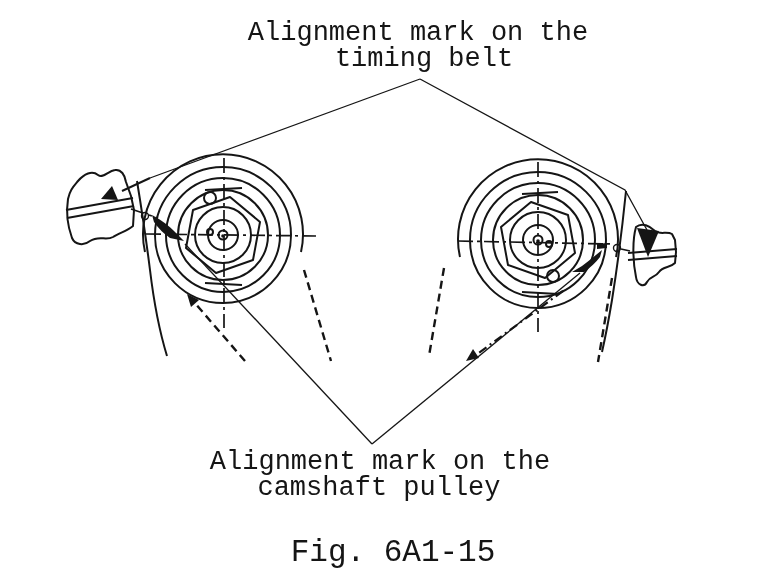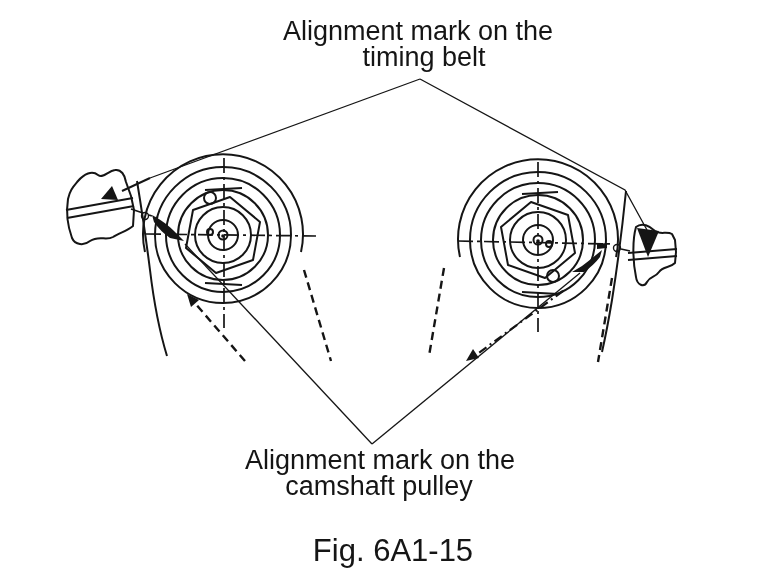--- a/index.html
+++ b/index.html
@@ -1,18 +1,18 @@
 <!DOCTYPE html>
 <html><head>
 <meta charset="utf-8">
 <style>
   html,body{margin:0;padding:0;background:#ffffff;}
   .stage{
     position:relative;width:707px;height:588px;background:#ffffff;overflow:hidden;
-    font-family:Liberation Sans, sans-serif;
+    font-family:Liberation Mono, monospace;
   }
   svg{display:block}
   .ink-line{stroke:#151515;fill:none;stroke-width:2;}
   .thin{stroke-width:1.3;}
   .cl{stroke:#151515;fill:none;stroke-width:1.7;stroke-dasharray:15 4 3 4;}
   .dash{stroke:#151515;fill:none;stroke-width:2.4;stroke-dasharray:8 5;}
   .dashdot{stroke:#151515;fill:none;stroke-width:2.2;stroke-dasharray:9 4 2 4;}
   .solidblk{fill:#151515;stroke:none;}
   .lbl{fill:#151515;font-size:27px;}
   .cap{fill:#151515;font-size:31px;}

